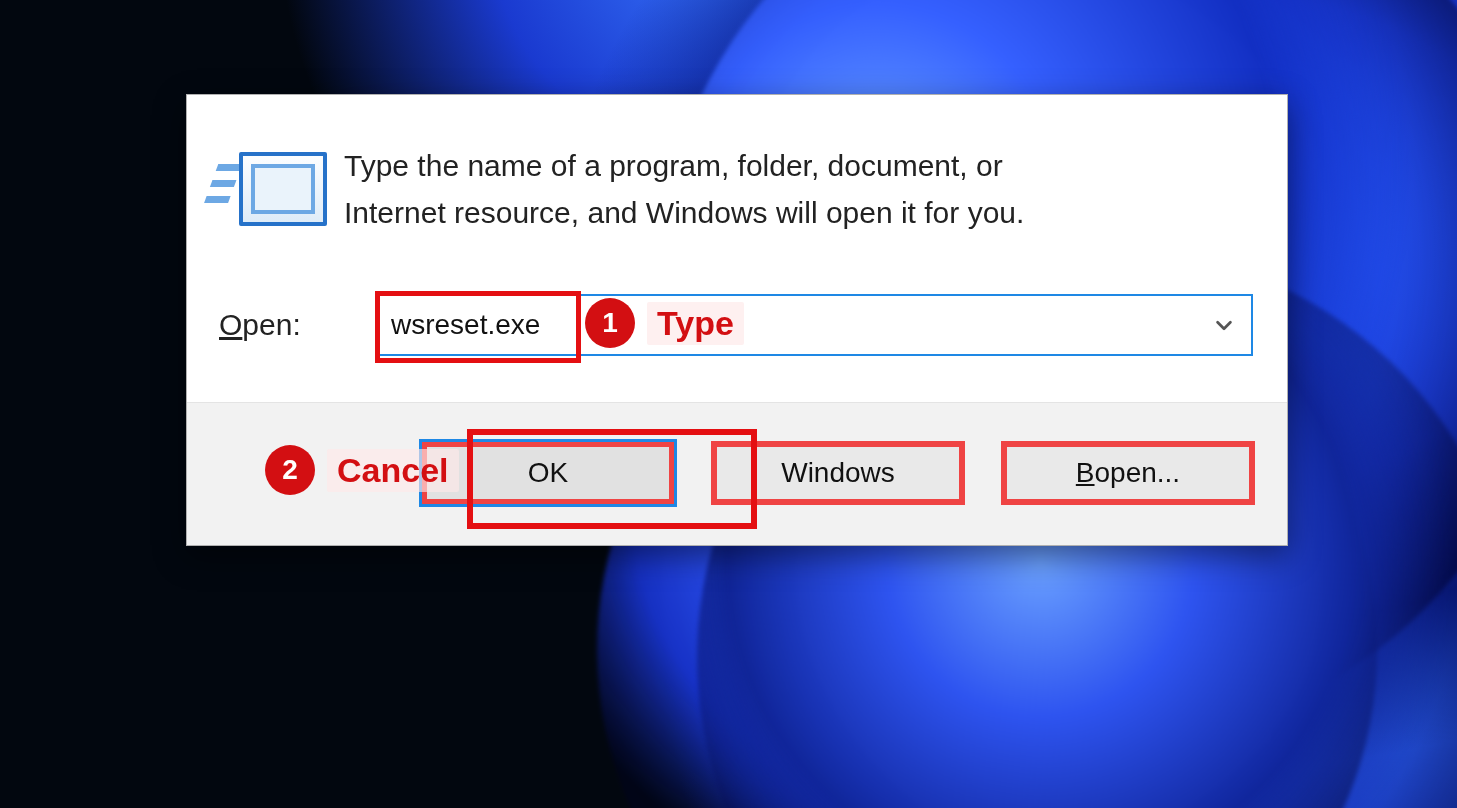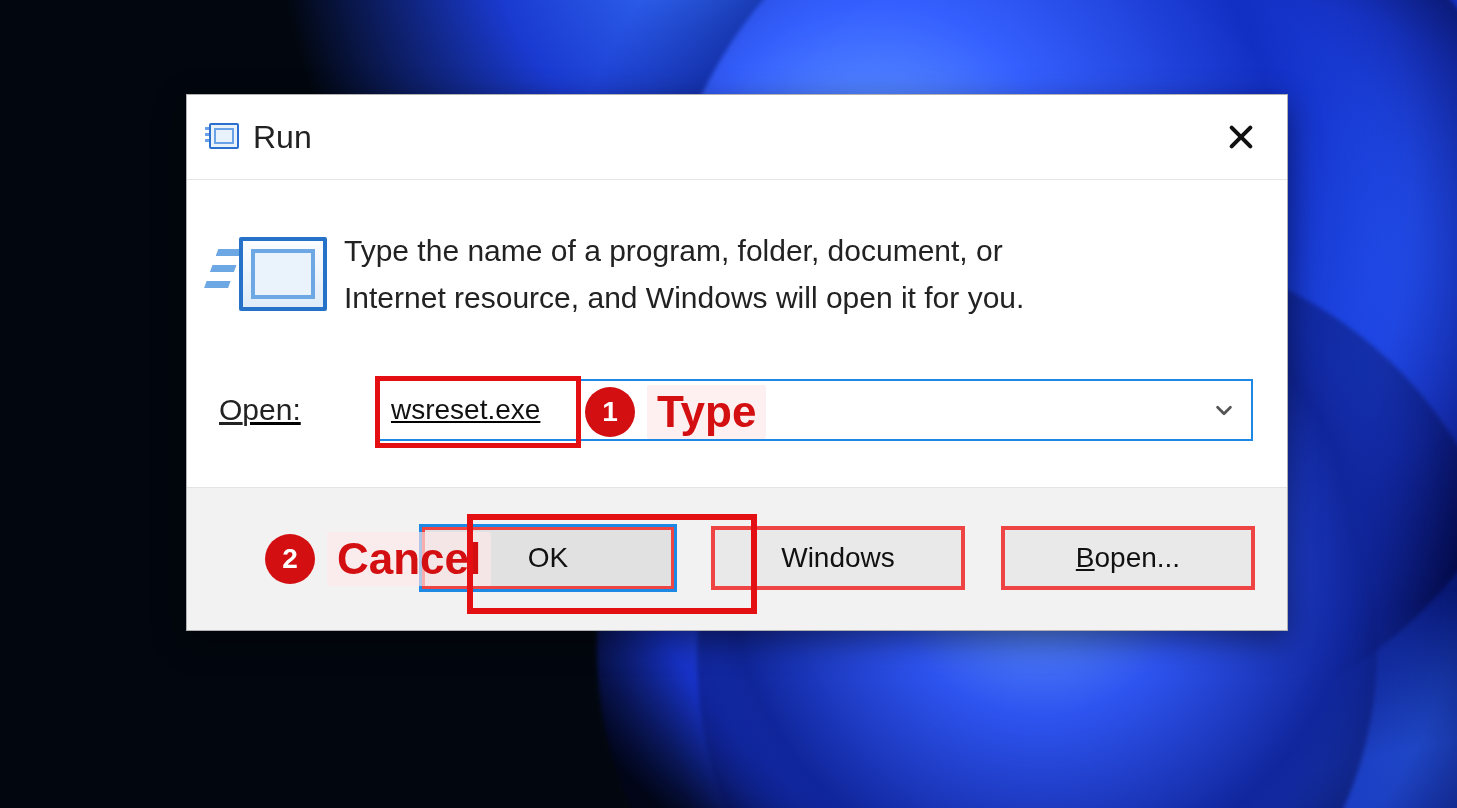--- a/index.html
+++ b/index.html
@@ -116,21 +116,20 @@
     line-height: 1.55;
     color: #222;
     max-width: 760px;
   }
 
   .open-row {
     display:flex;
     align-items:center;
     gap: 48px;
     position: relative;
-    text-decoration: underline;
   }
   .open-label {
     font-size: 30px;
     color:#222;
     padding-left: 8px;
     min-width: 110px;
   }
   .open-label .ul { text-decoration: underline; }
 
   .combo {
@@ -166,21 +165,21 @@
   }
 
   
   .annot-badge{
     display:inline-flex; align-items:center; justify-content:center;
     width:46px; height:46px; border-radius:50%;
     background:#d30f12; color:#fff; font-weight:700; font-size:28px;
     box-shadow:0 0 0 2px #d30f12;
   }
   .annot-label{
-    color:#d30f12; font-weight:700; font-size:44px;
+    color:#d30f12; font-weight:700; font-size:34px;
     background:rgba(253,232,232,.65);
     padding:2px 10px;
     border-radius:2px;
   }
   .annot-wrap{
     position:absolute;
     display:flex; align-items:center; gap:14px;
     pointer-events:none;
   }
 
@@ -191,21 +190,21 @@
     padding: 38px 32px 40px 32px;
     display:flex;
     align-items:center;
     justify-content:flex-end;
     gap:36px;
     position:relative;
   }
   .btn{
     width:254px; height:64px;
     background:#e9e9e9;
-    border:4px solid #ef4444;
+    border:6px solid #ef4444;
     font-size:28px;
     color:#111;
     display:flex; align-items:center; justify-content:center;
     cursor:pointer;
     font-family:inherit;
   }
   .btn .ul{ text-decoration:underline; }
   .btn.primary{
     background:#e1e1e1;
     outline:3px solid #1e88e5;
@@ -222,34 +221,20 @@
 <body>
 
 <div class="bg">
   <div class="swirl a"></div>
   <div class="swirl b"></div>
   <div class="swirl c"></div>
 </div>
 
 <div class="dialog">
 
-  <div class="titlebar">
-    <div class="run-glyph-small">
-      <span class="trail"></span>
-        <span class="box"></span>
-    </div>
-    <div class="title">Run</div>
-    <div class="spacer"></div>
-    <div class="close-x">
-      <svg viewBox="0 0 24 24">
-        <line x1="4" y1="4" x2="20" y2="20"></line>
-          <line x1="20" y1="4" x2="4" y2="20"></line>
-      </svg>
-    </div>
-  </div>
 
   <div class="body-area">
     <div class="desc-row">
       <div class="run-glyph-big">
         <span class="trail"></span>
           <span class="box"></span>
       </div>
       <div class="desc-text">Type the name of a program, folder, document, or Internet resource, and Windows will open it for you.</div>
     </div>
 

